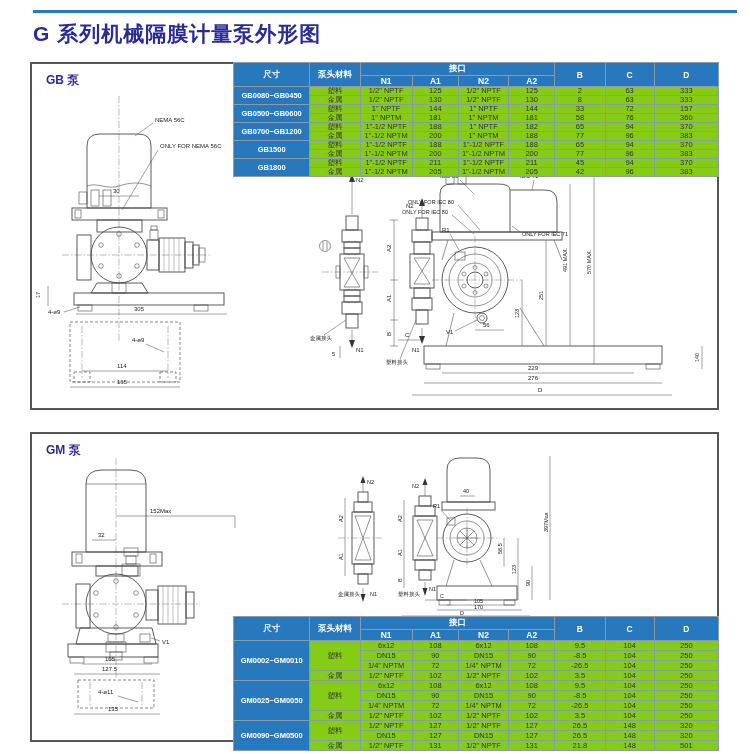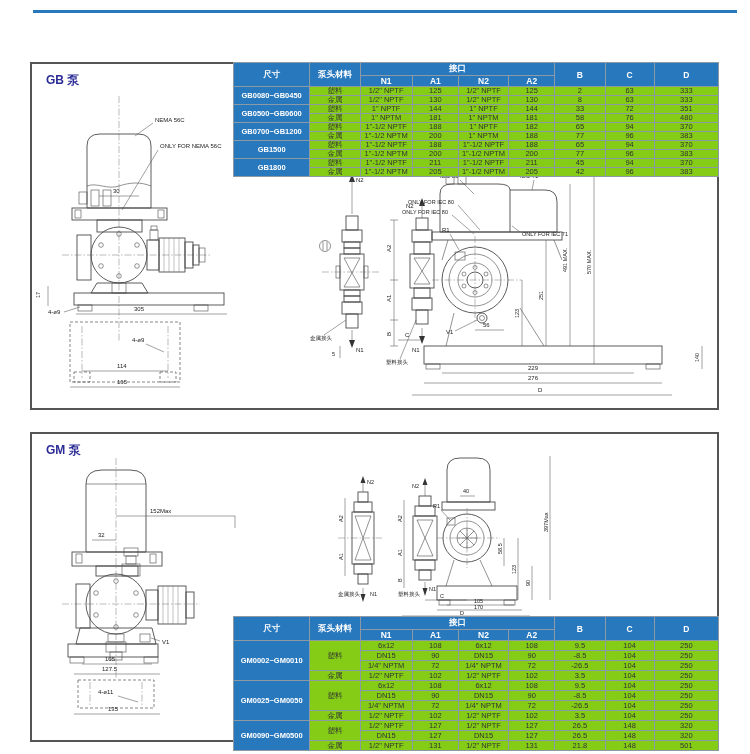--- a/index.html
+++ b/index.html
@@ -31,20 +31,21 @@
   .hx{fill:none;stroke:#777;stroke-width:0.45;}
   svg text{font-family:"Liberation Sans",sans-serif;font-size:6px;fill:#222;}
   svg text.s5{font-size:5.5px;}
   .arr{fill:#333;stroke:none;}
 </style>
 </head>
 <body>
 
 <div class="page">
   <div class="top-rule"></div>
+  <h1 class="page-title">G 系列机械隔膜计量泵外形图</h1>
 
   <section class="panel gb">
     <div class="panel-title">GB 泵</div>
 
     <table class="dim gbt">
       <colgroup>
           <col style="width:76px">
           <col style="width:50px">
           <col style="width:52px">
           <col style="width:46px">
@@ -94,31 +95,31 @@
           </tr>
           <tr>
             <td rowspan="2" class="model">GB0500~GB0600</td>
             <td>塑料</td>
             <td>1" NPTF</td>
             <td>144</td>
             <td>1" NPTF</td>
             <td>144</td>
             <td>33</td>
             <td>72</td>
-            <td>351</td>
+            <td>157</td>
           </tr>
           <tr>
             <td>金属</td>
             <td>1" NPTM</td>
             <td>181</td>
             <td>1" NPTM</td>
             <td>181</td>
             <td>58</td>
             <td>76</td>
-            <td>480</td>
+            <td>360</td>
           </tr>
           <tr>
             <td rowspan="2" class="model">GB0700~GB1200</td>
             <td>塑料</td>
             <td>1"-1/2 NPTF</td>
             <td>188</td>
             <td>1" NPTF</td>
             <td>182</td>
             <td>65</td>
             <td>94</td>

